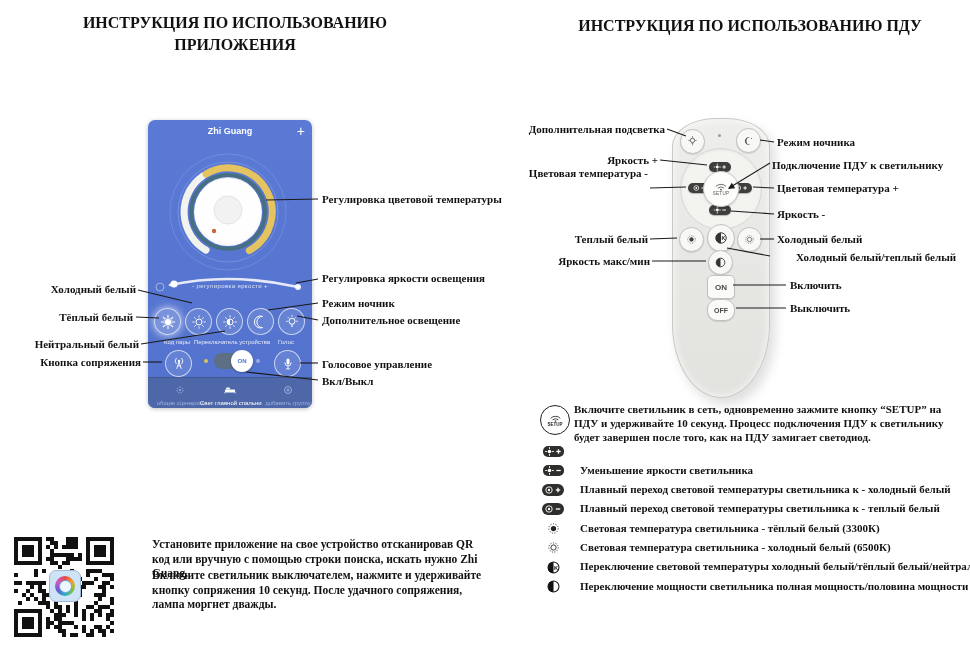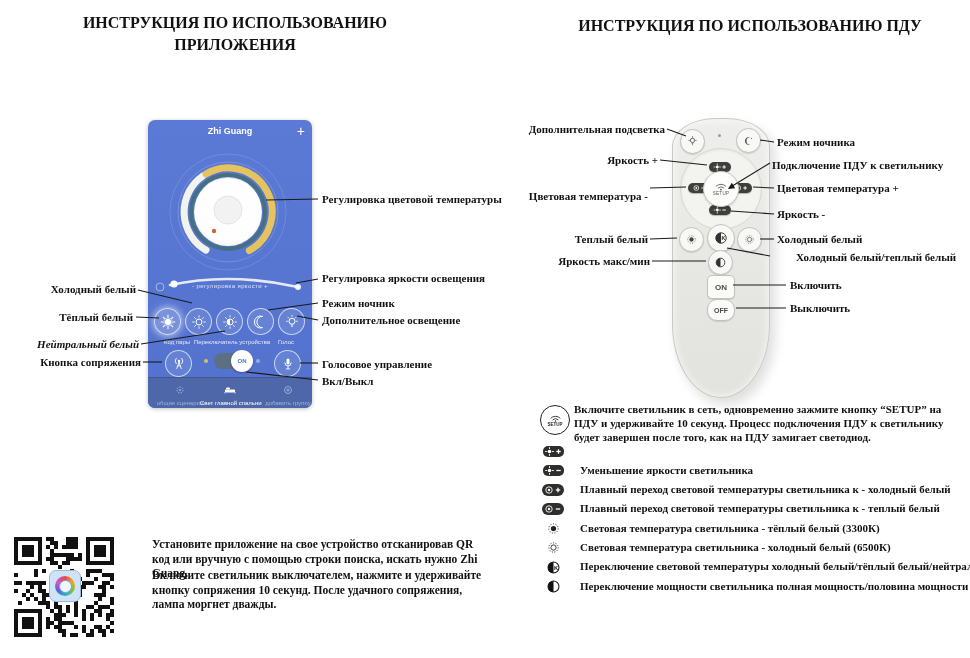--- a/index.html
+++ b/index.html
@@ -238,21 +238,21 @@
             <line x1="10" y1="6.5" x2="10" y2="13.5" stroke="#9fb4dd" stroke-width="1.8"></line>
             <line x1="6.5" y1="10" x2="13.5" y2="10" stroke="#9fb4dd" stroke-width="1.8"></line>
           </svg>
         <span class="lbl">добавить группу</span>
       </div>
     </div>
   </div>
 
   <div class="callout cr" style="left:0;width:136px;top:283px;">Холодный белый</div>
   <div class="callout cr" style="left:0;width:133px;top:311px;">Тёплый белый</div>
-  <div class="callout cr" style="left:0;width:139px;top:338px;font-style:italic;">Нейтральный белый</div>
+  <div class="callout cr" style="left:0;width:139px;top:338px;">Нейтральный белый</div>
   <div class="callout cr" style="left:0;width:141px;top:356px;">Кнопка сопряжения</div>
 
   <div class="callout" style="left:322px;top:193px;">Регулировка цветовой температуры</div>
   <div class="callout" style="left:322px;top:272px;">Регулировка яркости освещения</div>
   <div class="callout" style="left:322px;top:297px;">Режим ночник</div>
   <div class="callout" style="left:322px;top:314px;">Дополнительное освещение</div>
   <div class="callout" style="left:322px;top:358px;">Голосовое управление</div>
   <div class="callout" style="left:322px;top:375px;">Вкл/Выкл</div>
 
   <div class="qr-box">
@@ -533,21 +533,21 @@
           <circle cx="12" cy="12" r="8" fill="none" stroke="#333" stroke-width="1.6"></circle>
           <path d="M12 4 A8 8 0 0 0 12 20 Z" fill="#333"></path>
         </svg>
     </div>
     <div class="sq" style="left:34px;top:156px;width:26px;height:22px;border-radius:5px;">ON</div>
     <div class="sq" style="left:34px;top:180px;width:26px;height:20px;border-radius:10px;font-size:7px;">OFF</div>
   </div>
 
   <div class="callout cr" style="left:400px;width:265px;top:123px;">Дополнительная подсветка</div>
   <div class="callout cr" style="left:400px;width:258px;top:154px;">Яркость +</div>
-  <div class="callout cr" style="left:400px;width:248px;top:190px;">Цветовая температура -</div>
+  <div class="callout cr" style="left:400px;width:248px;top:167px;">Цветовая температура -</div>
   <div class="callout cr" style="left:400px;width:248px;top:233px;">Теплый белый</div>
   <div class="callout cr" style="left:400px;width:250px;top:255px;">Яркость макс/мин</div>
 
   <div class="callout" style="left:777px;top:136px;">Режим ночника</div>
   <div class="callout" style="left:772px;top:159px;">Подключение ПДУ к светильнику</div>
   <div class="callout" style="left:777px;top:182px;">Цветовая температура +</div>
   <div class="callout" style="left:777px;top:208px;">Яркость -</div>
   <div class="callout" style="left:777px;top:233px;">Холодный белый</div>
   <div class="callout" style="left:772px;top:251px;margin-left:24px;">Холодный белый/теплый белый</div>
   <div class="callout" style="left:790px;top:279px;">Включить</div>

